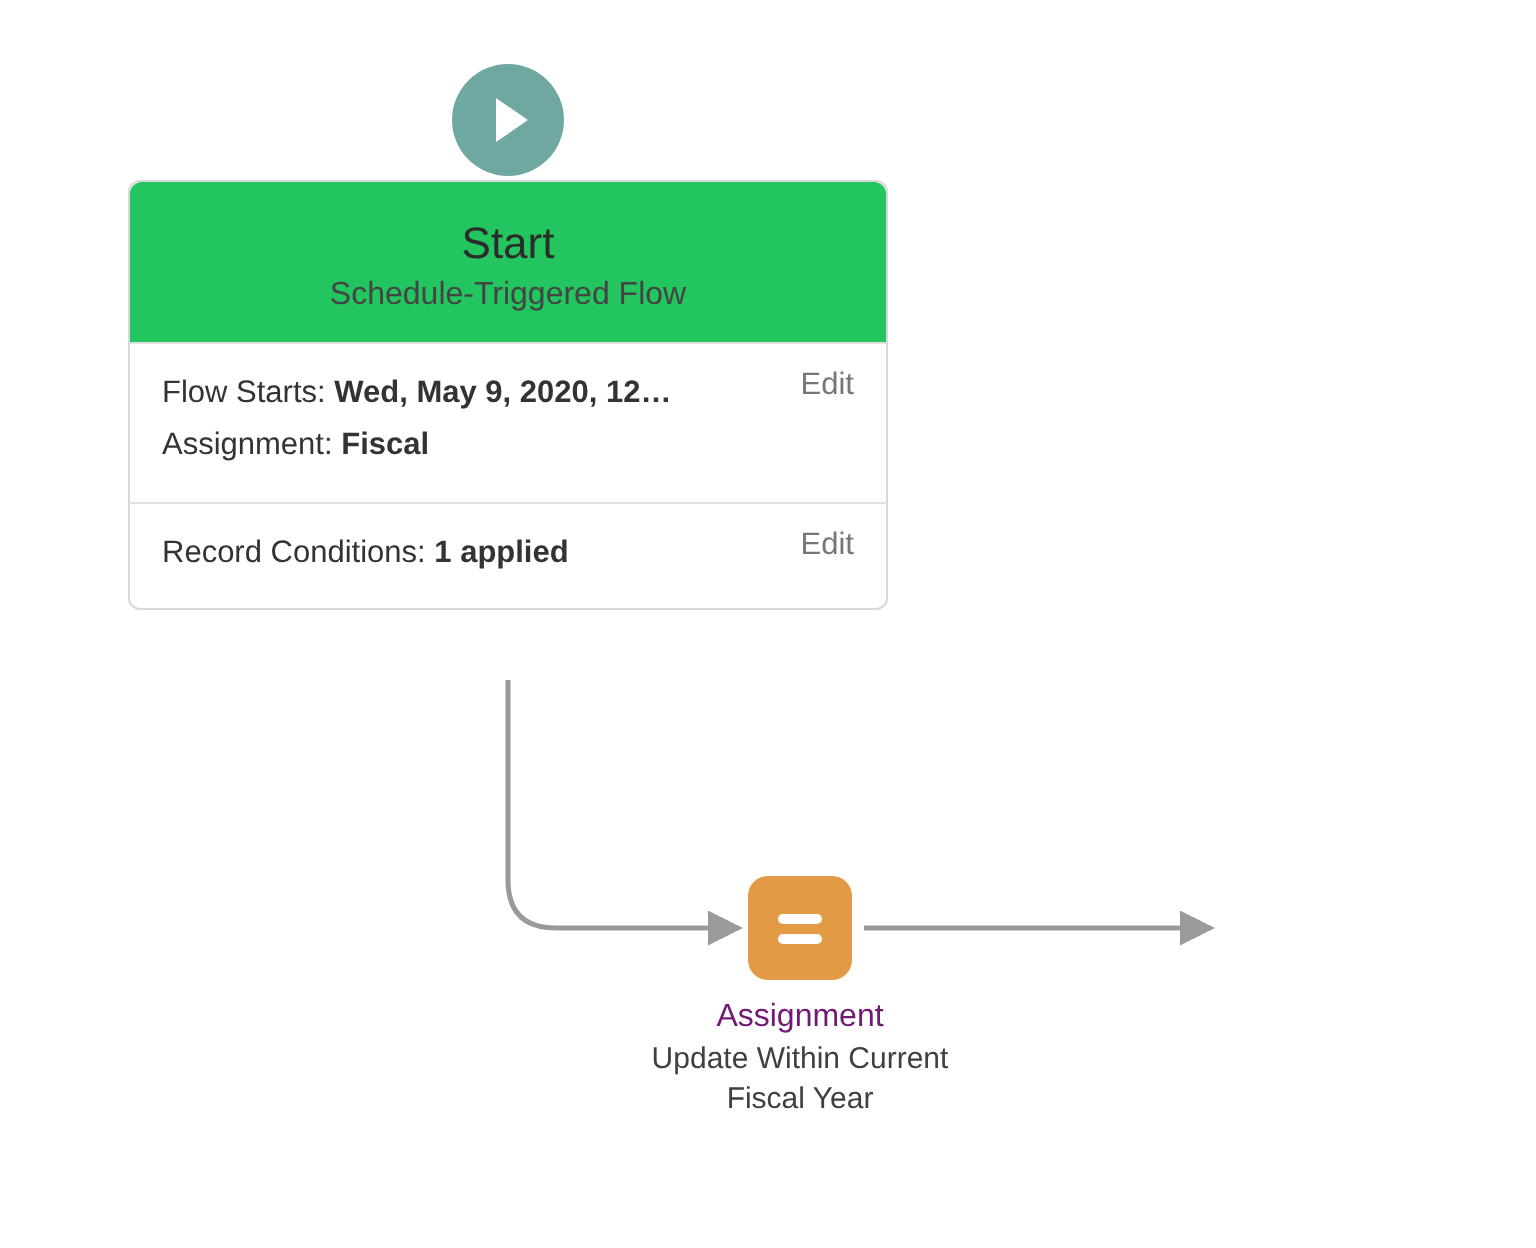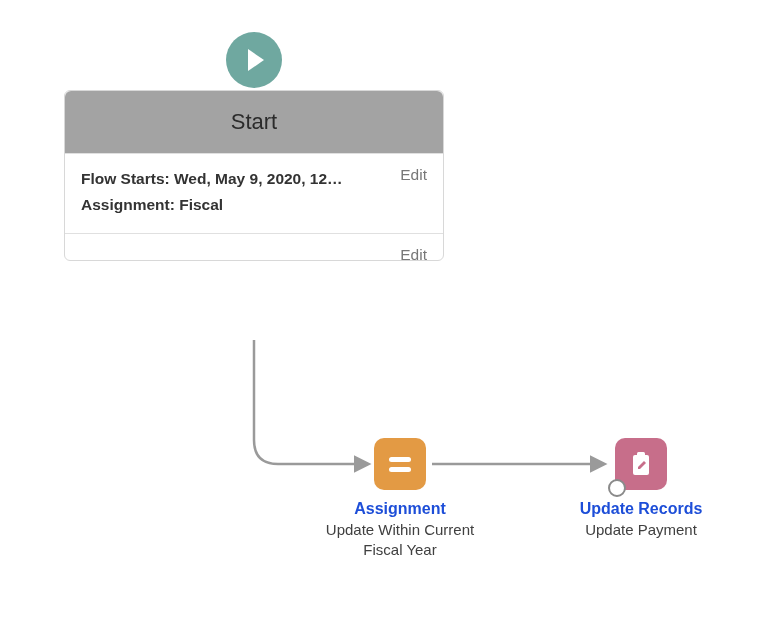--- a/index.html
+++ b/index.html
@@ -19,21 +19,21 @@
   .start-card {
     position: absolute;
     left: 64px;
     top: 90px;
     width: 380px;
     border: 1px solid #d8d8d8;
     border-radius: 6px;
     background: #fff;
   }
   .start-header {
-    background: #a3a3a3;
+    background: #22c55e;
     border-bottom: 1px solid #e0e0e0;
     border-radius: 6px 6px 0 0;
     text-align: center;
     padding: 18px 12px 14px 12px;
   }
   .start-title {
     font-size: 22px;
     font-weight: 400;
     color: #2b2b2b;
     margin-bottom: 4px;
@@ -46,21 +46,21 @@
     padding: 12px 16px 14px 16px;
     border-bottom: 1px solid #e0e0e0;
     position: relative;
   }
   .start-section:last-child { border-bottom: none; }
   .row {
     font-size: 15.5px;
     color: #333;
     line-height: 1.7;
   }
-  .row .label { font-weight: 700; }
+  .row .label { font-weight: 400; }
   .row .value { font-weight: 700; }
   .edit-link {
     position: absolute;
     right: 16px;
     top: 12px;
     font-size: 15.5px;
     color: #777;
     cursor: pointer;
     margin-left: 18px;
   }
@@ -125,22 +125,22 @@
     left: -7px;
     bottom: -7px;
     width: 18px;
     height: 18px;
     border: 2px solid #8a8a8a;
     background: #fff;
     border-radius: 50%;
   }
   .node-title {
     font-size: 16px;
-    font-weight: 700;
-    color: #1d4ed8;
+    font-weight: 400;
+    color: #701a75;
     margin-bottom: 2px;
   }
   .node-sub {
     font-size: 15px;
     color: #404040;
     line-height: 1.3;
   }
   .node-assignment { left: 310px; top: 438px; width: 180px; }
   .node-update    { left: 556px; top: 438px; width: 170px; }
 </style>
@@ -161,56 +161,49 @@
     <path d="M 432 464 L 604 464" fill="none" stroke="#9a9a9a" stroke-width="2.5" marker-end="url(#arrow)"></path>
   </svg>
 
   <div class="play-circle">
     <div class="play-triangle"></div>
   </div>
 
   <div class="start-card">
     <div class="start-header">
       <div class="start-title">Start</div>
+      <div class="start-subtitle">Schedule-Triggered Flow</div>
     </div>
 
     <div class="start-section">
       <span class="edit-link">Edit</span>
       <div class="row">
         <span class="label">Flow Starts:</span>
         <span class="value">Wed, May 9, 2020, 12…</span>
       </div>
       <div class="row">
         <span class="label">Assignment:</span>
         <span class="value">Fiscal</span>
       </div>
     </div>
 
     <div class="start-section">
       <span class="edit-link">Edit</span>
+      <div class="row">
+        <span class="label">Record Conditions:</span>
+        <span class="value">1 applied</span>
+      </div>
     </div>
   </div>
 
   <div class="node node-assignment">
     <div class="node-icon icon-assignment">
       <div class="eq-bars">
           <span></span>
           <span></span>
         </div>
     </div>
     <div class="node-title">Assignment</div>
     <div class="node-sub">Update Within Current Fiscal Year</div>
   </div>
 
-  <div class="node node-update">
-    <div class="node-icon icon-update">
-      <svg width="30" height="30" viewBox="0 0 30 30">
-        <rect x="7" y="6" width="16" height="20" rx="2" fill="#fff"></rect>
-        <rect x="11" y="3" width="8" height="5" rx="1.5" fill="#fff"></rect>
-        <path d="M 12 18 L 18 12 L 20 14 L 14 20 L 12 20 Z" fill="#c76e8a"></path>
-      </svg>
-      <div class="decorator-circle"></div>
-    </div>
-    <div class="node-title">Update Records</div>
-    <div class="node-sub">Update Payment</div>
-  </div>
 
 </div>
 
 </body></html>

